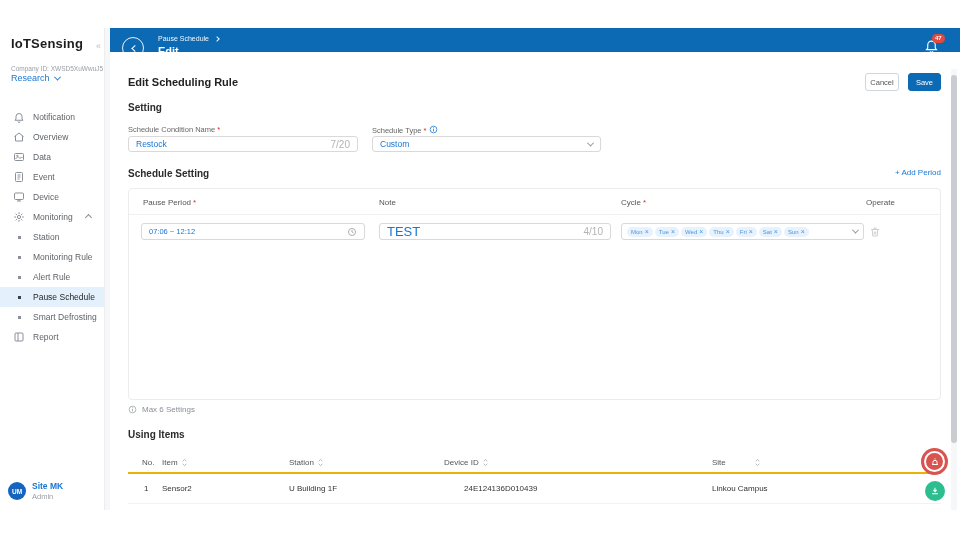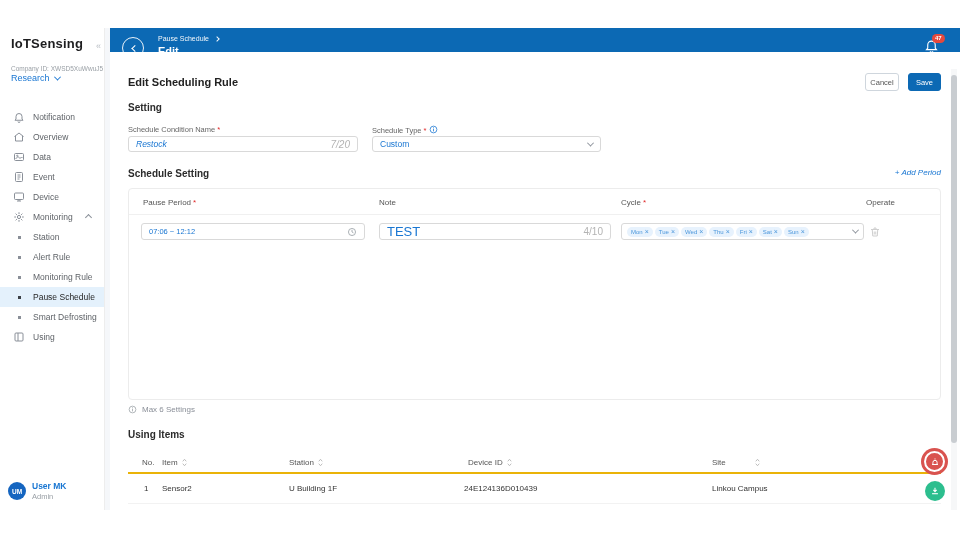--- a/index.html
+++ b/index.html
@@ -54,21 +54,21 @@
   .inp .val { font-size:8.5px; color:#1976d2; flex:1; white-space:nowrap; overflow:hidden; }
   .inp .cnt { font-size:10px; color:#b3b3b3; margin-left:4px; }
   .chev { display:inline-block; width:5px; height:5px; border-right:1.3px solid currentColor; border-bottom:1.3px solid currentColor; }
   .chev.down { transform:rotate(45deg) translate(-1px,-1px); }
   .chev.up { transform:rotate(-135deg); }
   .chev.left { transform:rotate(135deg) translate(-1px,-1px); }
   .chev.right { transform:rotate(-45deg); }
   .info-ic { display:inline-block; width:9px; height:9px; color:#1976d2; vertical-align:-1px; }
   .info-ic svg { width:9px; height:9px; display:block; }
 
-  .add-link { position:absolute; right:19px; font-size:8px; color:#1976d2; cursor:pointer;font-style:italic; }
+  .add-link { position:absolute; right:19px; font-size:8px; color:#1976d2; cursor:pointer; }
 
   .card { position:absolute; left:18px; top:92px; width:813px; height:212px; border:1px solid #ececec; border-radius:4px; background:#fff; }
   .card-head { position:relative; height:26px; border-bottom:1px solid #f0f0f0; }
   .col-h { position:absolute; top:9px; font-size:8px; color:#555; }
   .card-row { position:relative; height:34px; }
   .mini-ic { color:#9aa0a6; }
   .mini-ic svg { display:block; }
   .chips { display:flex; align-items:center; gap:2px; flex:1; overflow:hidden; }
   .chip { background:#e7f2fd; color:#4a96db; font-size:6px; padding:1.5px 4px; border-radius:8px; white-space:nowrap; display:flex; align-items:center; gap:2px; cursor:pointer; }
   .chip .x { font-size:7px; cursor:pointer; }
@@ -165,49 +165,49 @@
           </span>
         <span class="lbl">Monitoring</span>
         <i class="chev up chev-right-pos"></i>
       </div>
       <div class="mi">
         <span class="dot"></span>
         <span class="lbl">Station</span>
       </div>
       <div class="mi">
         <span class="dot"></span>
+        <span class="lbl">Monitoring Rule</span>
+      </div>
+      <div class="mi">
+        <span class="dot"></span>
         <span class="lbl">Alert Rule</span>
-      </div>
-      <div class="mi">
-        <span class="dot"></span>
-        <span class="lbl">Monitoring Rule</span>
       </div>
       <div class="mi active">
         <span class="dot"></span>
         <span class="lbl">Pause Schedule</span>
       </div>
       <div class="mi">
         <span class="dot"></span>
         <span class="lbl">Smart Defrosting</span>
       </div>
       <div class="mi">
         <span class="ic">
             <svg viewBox="0 0 24 24" fill="none" stroke="currentColor" stroke-width="2">
               <rect x="4" y="4" width="16" height="16" rx="2"></rect>
               <path d="M10 4v16"></path>
             </svg>
           </span>
-        <span class="lbl">Using</span>
+        <span class="lbl">Report</span>
       </div>
     </nav>
 
     <div class="user">
       <span class="avatar">UM</span>
       <span>
-        <div class="uname">User MK</div>
+        <div class="uname">Site MK</div>
         <div class="urole">Admin</div>
       </span>
     </div>
   </aside>
 
   <div class="gap-strip"></div>
 
   <main class="main">
 
     <header class="topbar">
@@ -234,21 +234,21 @@
       <div class="btn btn-save">Save</div>
     </div>
 
     <div class="content">
 
       <div class="h-sec" style="left:18px; top:6px;">Setting</div>
 
       <div class="f-label" style="left:18px; top:29px;">
         <span>Schedule Condition Name</span><i class="req">*</i>
       </div>
-      <div class="inp" style="left:18px; top:40px; width:230px;font-style:italic;">
+      <div class="inp" style="left:18px; top:40px; width:230px;">
         <span class="val">Restock</span>
         <span class="cnt">7/20</span>
       </div>
 
       <div class="f-label" style="left:262px; top:29px;">
         <span>Schedule Type</span><i class="req">*</i>
         <span class="info-ic"><svg viewBox="0 0 24 24" fill="none" stroke="currentColor" stroke-width="2">
               <circle cx="12" cy="12" r="9"></circle>
               <path d="M12 11v5M12 7.2v.2" stroke-linecap="round"></path>
             </svg></span>
@@ -351,21 +351,21 @@
             </span>
           <span class="t-h" style="left:161px;">
               <span>Station</span>
               <span class="sort-ic">
                 <svg viewBox="0 0 24 30" fill="none" stroke="currentColor" stroke-width="3">
                   <path d="M6 11L12 4l6 7"></path>
                   <path d="M6 19l6 7 6-7"></path>
                 </svg>
               </span>
             </span>
-          <span class="t-h" style="left:340px;">
+          <span class="t-h" style="left:316px;">
               <span>Device ID</span>
               <span class="sort-ic">
                 <svg viewBox="0 0 24 30" fill="none" stroke="currentColor" stroke-width="3">
                   <path d="M6 11L12 4l6 7"></path>
                   <path d="M6 19l6 7 6-7"></path>
                 </svg>
               </span>
             </span>
           <span class="t-h" style="left:584px;gap:28px;">
               <span>Site</span>

